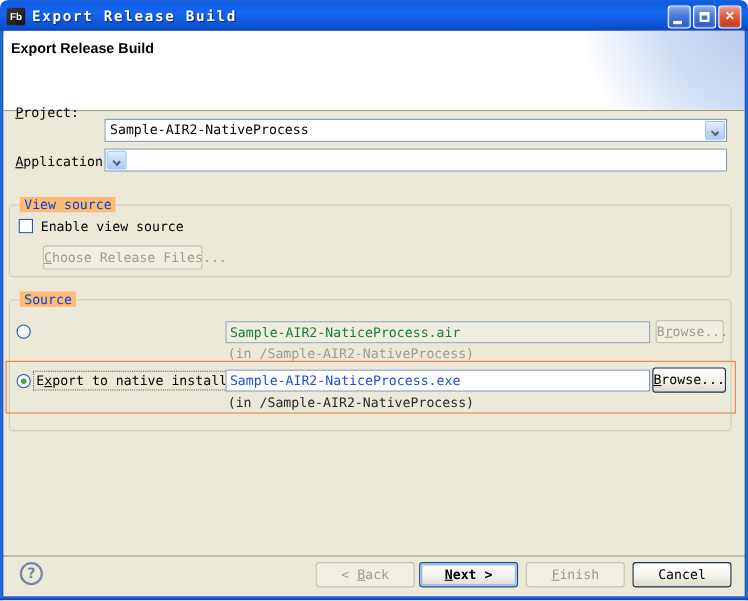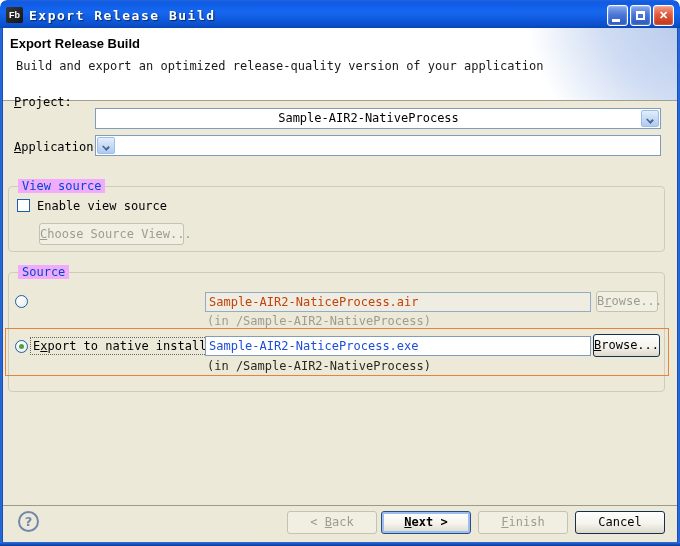--- a/index.html
+++ b/index.html
@@ -37,40 +37,40 @@
     background-image:radial-gradient(circle 230px at 104% -38%, #AFC4EA 0%, #CFDCF3 45%, rgba(255,255,255,0) 78%);
     border-bottom:1px solid #A39F8D; }
   .banner-title { position:absolute; left:7px; top:8px; font:bold 13px "Liberation Sans",sans-serif; color:#000; }
   .banner-subtitle { position:absolute; left:13px; top:31px; font-size:12px; color:#1a1a1a; }
 
   
   .mn u { text-decoration:underline; }
   .field-label { position:absolute; white-space:nowrap; }
 
   .combo { position:absolute; height:21px; background:#fff; border:1px solid #7F9DB9; display:flex; }
-  .combo-text { flex:1; padding:2px 3px 0 4px; white-space:nowrap; overflow:hidden;text-align:center; }
+  .combo-text { flex:1; padding:2px 3px 0 4px; white-space:nowrap; overflow:hidden; }
   .combo-btn { width:18px; margin:1px; background:linear-gradient(180deg,#E3EEFC 0%,#C6DBF7 50%,#AECBF4 100%);
     border:1px solid #9EBEE8; border-radius:2px; position:relative; }
   .chev { position:absolute; left:5px; top:6px; width:6px; height:6px;
     border-right:2px solid #4D6185; border-bottom:2px solid #4D6185; transform:rotate(45deg) scale(1,.8); }
 
   .groupbox { position:absolute; border:1px solid #CFCCB8; border-radius:4px; }
-  .group-label { position:absolute; top:-8px; left:9px; background:#f0abfc; padding:0 4px;
+  .group-label { position:absolute; top:-8px; left:9px; background:#fdba74; padding:0 4px;
     color:#0046D5; white-space:nowrap; }
 
   .checkbox { position:absolute; width:13px; height:13px; background:#fff; border:1px solid #1D5FAD; }
   .radio { position:absolute; width:13px; height:13px; border-radius:50%; border:1px solid #1D5FAD;
     background:radial-gradient(circle at 35% 30%, #fff 0%, #EDEDEB 80%); }
   .radio .dot { display:none; position:absolute; left:3px; top:3px; width:5px; height:5px;
     border-radius:50%; background:#4AA33C; }
   .radio.selected .dot { display:block; }
 
   .textfield { position:absolute; height:20px; border:1px solid #7F9DB9; background:#fff;
     font:12px "DejaVu Sans Mono","Liberation Mono",monospace; padding:0 3px; color:#1d4ed8; }
-  .textfield.disabled { background:#EFEDE1; color:#c2410c; border-color:#94ACC3; }
+  .textfield.disabled { background:#EFEDE1; color:#15803d; border-color:#94ACC3; }
 
   .btn { position:absolute; border:1px solid #003C74; border-radius:3px;
     background:linear-gradient(180deg,#FFFFFF 0%,#F4F3EC 55%,#DDD8CC 100%);
     font:12px "DejaVu Sans Mono","Liberation Mono",monospace; color:#000;
     text-align:center; cursor:default; white-space:nowrap; }
   .btn.disabled { background:#F1EFE2; border-color:#C5C2B3; color:#9D9C92; }
   .btn.default { box-shadow:inset 0 0 0 2px #9DBDF2; border-color:#2A4E7E; }
   .btn.strong { border-width:1px; border-color:#16314F; }
 
   .hint { position:absolute; white-space:nowrap; }
@@ -99,21 +99,20 @@
         </div>
       <div class="win-btn">
           <span class="maximize-glyph"></span>
         </div>
       <div class="win-btn close"><span>✕</span></div>
     </div>
   </div>
 
   <div class="banner">
     <div class="banner-title">Export Release Build</div>
-    <div class="banner-subtitle">Build and export an optimized release-quality version of your application</div>
   </div>
 
   <div class="field-label mn" style="left:14px; top:95px;"><span></span><u>P</u><span>roject:</span></div>
   <div class="combo" style="left:95px; top:108px; width:566px;">
     <div class="combo-text">Sample-AIR2-NativeProcess</div>
     <div class="combo-btn">
         <span class="chev"></span>
       </div>
   </div>
 
@@ -121,21 +120,21 @@
   <div class="combo" style="left:95px; top:135px; width:566px;">
     <div class="combo-btn">
         <span class="chev"></span>
       </div>
   </div>
 
   <div class="groupbox" style="left:8px; top:186px; width:657px; height:66px;">
     <div class="group-label">View source</div>
     <div class="checkbox" style="left:8px; top:12px;"></div>
     <div class="field-label" style="left:28px; top:12px;">Enable view source</div>
-    <div class="btn disabled mn" style="left:30px; top:36px; width:145px; height:22px; line-height:20px;"><span></span><u>C</u><span>hoose Source View...</span></div>
+    <div class="btn disabled mn" style="left:30px; top:36px; width:145px; height:22px; line-height:20px;"><span></span><u>C</u><span>hoose Release Files...</span></div>
   </div>
 
   <div class="groupbox" style="left:8px; top:272px; width:657px; height:120px;">
     <div class="group-label">Source</div>
   </div>
 
   <div class="radio" style="left:15px; top:295px;"></div>
   <input class="textfield disabled" style="left: 205px; top: 292px; width: 386px;" readonly="" value="Sample-AIR2-NaticeProcess.air">
   <div class="btn disabled mn" style="left:596px; top:291px; width:62px; height:21px; line-height:19px;"><span>B</span><u>r</u><span>owse...</span></div>
   <div class="hint dim" style="left:207px; top:314px;">(in /Sample-AIR2-NativeProcess)</div>

